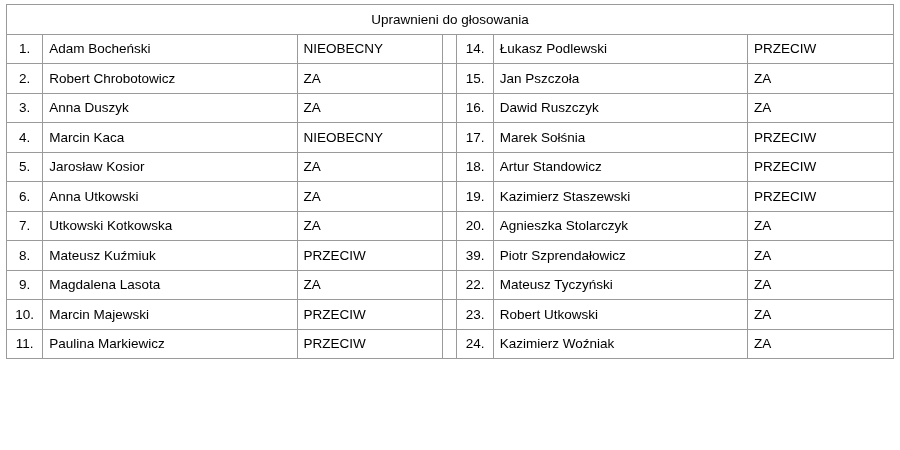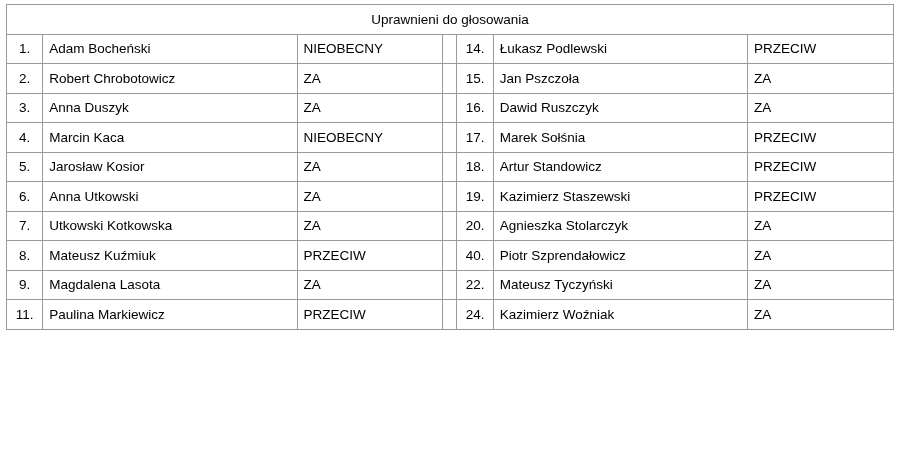--- a/index.html
+++ b/index.html
@@ -152,31 +152,40 @@
         <td class="gap-cell"></td>
         <td class="lp-cell">20.</td>
         <td class="name-cell">Agnieszka Stolarczyk</td>
         <td class="vote-cell">ZA</td>
       </tr>
       <tr>
         <td class="lp-cell">8.</td>
         <td class="name-cell">Mateusz Kuźmiuk</td>
         <td class="vote-cell">PRZECIW</td>
         <td class="gap-cell"></td>
-        <td class="lp-cell">40.</td>
+        <td class="lp-cell">39.</td>
         <td class="name-cell">Piotr Szprendałowicz</td>
         <td class="vote-cell">ZA</td>
       </tr>
       <tr>
         <td class="lp-cell">9.</td>
         <td class="name-cell">Magdalena Lasota</td>
         <td class="vote-cell">ZA</td>
         <td class="gap-cell"></td>
         <td class="lp-cell">22.</td>
         <td class="name-cell">Mateusz Tyczyński</td>
+        <td class="vote-cell">ZA</td>
+      </tr>
+      <tr>
+        <td class="lp-cell">10.</td>
+        <td class="name-cell">Marcin Majewski</td>
+        <td class="vote-cell">PRZECIW</td>
+        <td class="gap-cell"></td>
+        <td class="lp-cell">23.</td>
+        <td class="name-cell">Robert Utkowski</td>
         <td class="vote-cell">ZA</td>
       </tr>
       <tr>
         <td class="lp-cell">11.</td>
         <td class="name-cell">Paulina Markiewicz</td>
         <td class="vote-cell">PRZECIW</td>
         <td class="gap-cell"></td>
         <td class="lp-cell">24.</td>
         <td class="name-cell">Kazimierz Woźniak</td>
         <td class="vote-cell">ZA</td>

